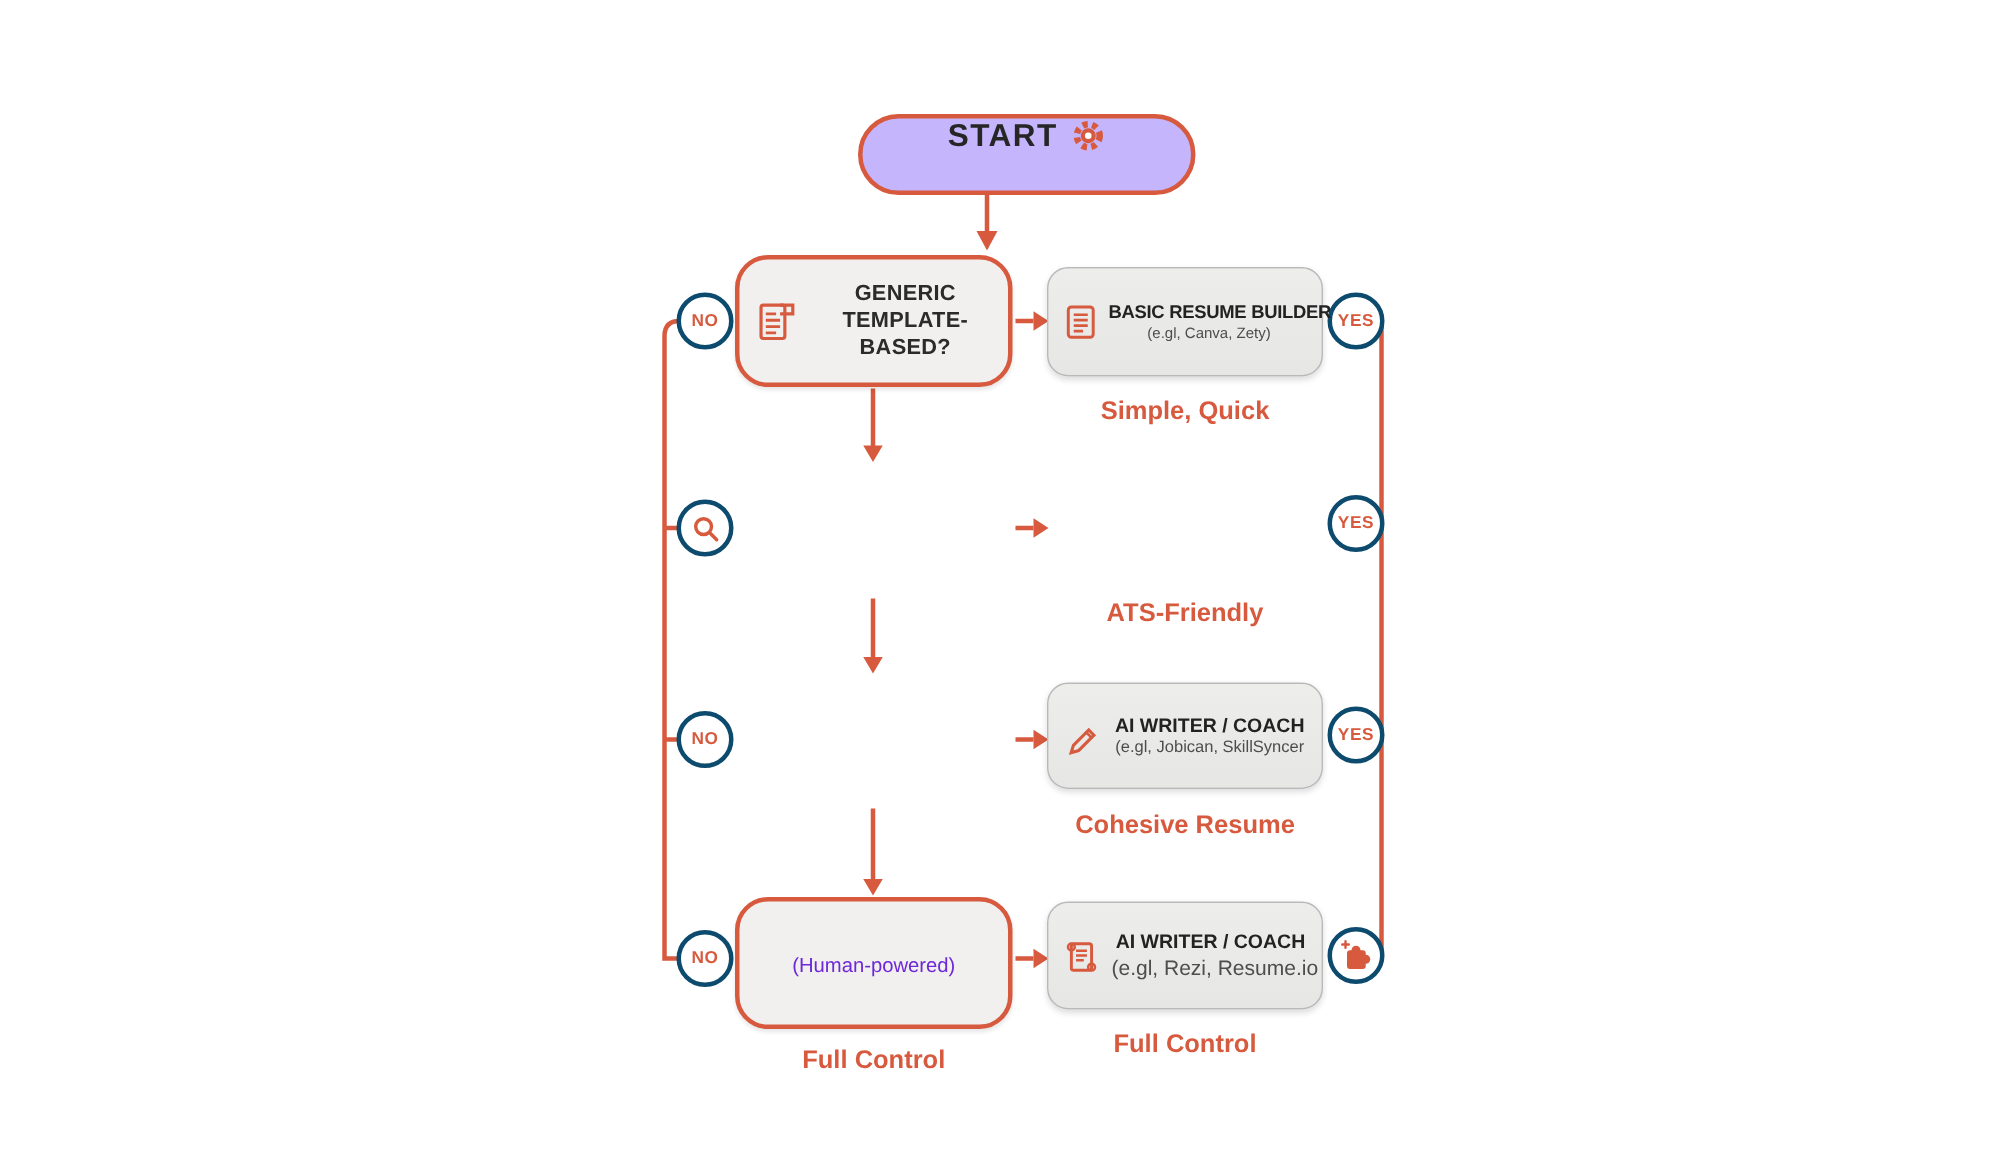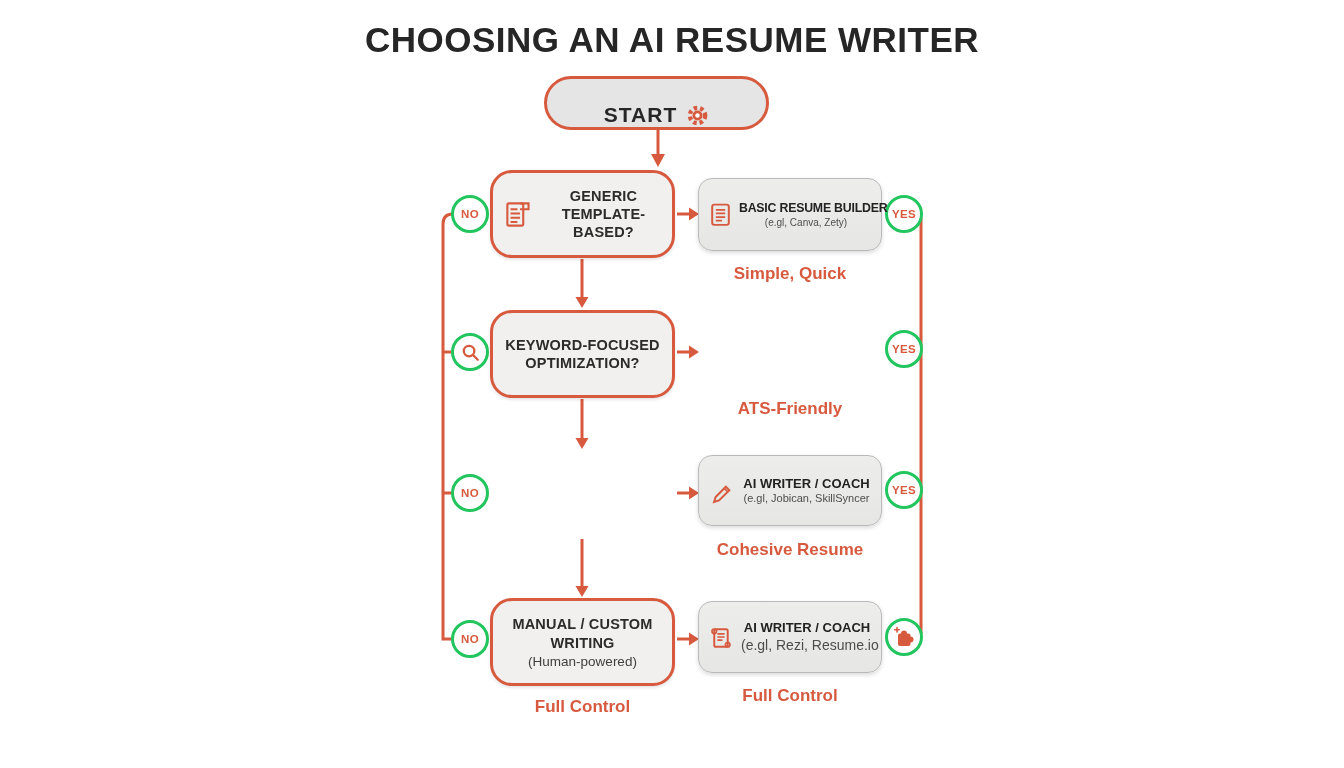--- a/index.html
+++ b/index.html
@@ -5,39 +5,39 @@
   html,body{margin:0;padding:0;background:#fff;}
   .canvas{
     position:relative;width:1344px;height:768px;background:#ffffff;overflow:hidden;
     font-family:"Liberation Sans","DejaVu Sans",sans-serif;color:#2b2b2b;
   }
   .page-title{
     position:absolute;left:0;top:20px;width:1344px;text-align:center;
     font-size:35px;font-weight:800;letter-spacing:.5px;color:#262626;margin:0;
   }
   .start-pill{
-    position:absolute;left:544px;top:76px;width:225px;height:54px;box-sizing:border-box;
-    border:3px solid #d75a3f;border-radius:30px;background:#e5e5e5;
-    display:flex;align-items:flex-end;justify-content:center;gap:9px;
+    position:absolute;left:572px;top:76px;width:225px;height:54px;box-sizing:border-box;
+    border:3px solid #d75a3f;border-radius:30px;background:#c4b5fd;
+    display:flex;align-items:flex-start;justify-content:center;gap:9px;
   }
   .start-pill .lbl{font-size:21px;font-weight:800;letter-spacing:1px;color:#262626;}
   svg.connectors{position:absolute;left:0;top:0;}
   .badge{
-    position:absolute;width:38px;height:38px;box-sizing:border-box;border:3px solid #22c55e;
+    position:absolute;width:38px;height:38px;box-sizing:border-box;border:3px solid #0c4a6e;
     border-radius:50%;background:#fff;display:flex;align-items:center;justify-content:center;
     font-size:11.5px;font-weight:800;color:#d75a3f;letter-spacing:.4px;
   }
   .dbox{
     position:absolute;left:490px;width:185px;height:88px;box-sizing:border-box;
     background:#f1f0ee;border:3px solid #d75a3f;border-radius:22px;
     display:flex;align-items:center;justify-content:center;gap:6px;padding:4px 8px;
     box-shadow:0 2px 3px rgba(0,0,0,.10);
   }
   .dtitle{font-size:14.5px;font-weight:800;line-height:1.25;text-align:center;white-space:pre-line;color:#2b2b2b;letter-spacing:.2px;}
-  .dsub{font-size:13.5px;font-weight:400;text-align:center;color:#404040;margin-top:2px;}
+  .dsub{font-size:13.5px;font-weight:400;text-align:center;color:#6d28d9;margin-top:2px;}
   .rbox{
     position:absolute;left:698px;width:184px;box-sizing:border-box;
     background:linear-gradient(#ededec,#e6e6e5);border:1.5px solid #b9b9b9;border-radius:14px;
     display:flex;align-items:center;gap:5px;padding:4px 8px;
     box-shadow:0 2px 4px rgba(0,0,0,.14);
   }
   .rtext{flex:1;text-align:center;min-width:0;}
   .rtitle{font-size:13px;font-weight:800;line-height:1.15;white-space:pre-line;color:#222;}
   .rtitle.tight{font-size:12.3px;letter-spacing:-.2px;white-space:nowrap;}
   .rsub{font-size:10px;color:#4d4d4d;white-space:nowrap;margin-top:1px;}
@@ -46,21 +46,20 @@
   .caption{
     position:absolute;text-align:center;font-size:17px;font-weight:600;color:#d75a3f;
   }
   .ic{flex:0 0 auto;display:flex;align-items:center;justify-content:center;}
 </style>
 </head>
 <body>
 
 <div class="canvas">
 
-  <h1 class="page-title">CHOOSING AN AI RESUME WRITER</h1>
 
   <svg class="connectors" width="1344" height="768" viewBox="0 0 1344 768">
     <g stroke="#d75a3f" stroke-width="3" fill="none">
       <path d="M658 130 V155"></path>
       <path d="M453 214 Q443 214 443 224 V639 H452"></path>
       <path d="M443 352 H453 M443 493 H453"></path>
       <path d="M921 217 V634"></path>
       <path d="M677 214 H689 M677 352 H689 M677 493 H689 M677 639 H689"></path>
       <path d="M582 259 V298 M582 399 V439 M582 539 V587"></path>
     </g>
@@ -132,30 +131,24 @@
       <svg width="36" height="36" viewBox="0 0 34 34" fill="none" stroke="#d75a3f" stroke-width="2">
         <rect x="6" y="7" width="15" height="21" rx="1.5"></rect>
         <path d="M18 7 h8 v5.5 h-8"></path>
         <path d="M9 12.5 h6.5 M9 16.5 h9 M9 20.5 h9 M9 24.5 h6.5" stroke-width="1.8"></path>
       </svg>
     </span>
     <div class="dtitle">GENERIC
 TEMPLATE-BASED?</div>
   </div>
 
-  <div class="dbox" style="top:310px">
-    <div class="dtitle">KEYWORD-FOCUSED
-OPTIMIZATION?</div>
-  </div>
 
 
   <div class="dbox" style="top:598px">
     <div>
-      <div class="dtitle">MANUAL / CUSTOM
-WRITING</div>
       <div class="dsub">(Human-powered)</div>
     </div>
   </div>
 
   <div class="rbox" style="top:178px;height:73px">
     <span class="ic">
       <svg width="27" height="27" viewBox="0 0 26 26" fill="none" stroke="#d75a3f" stroke-width="1.9">
         <rect x="5" y="3.5" width="16" height="19.5" rx="2"></rect>
         <path d="M8.5 8.5 h9 M8.5 12 h9 M8.5 15.5 h9 M8.5 19 h6" stroke-width="1.7"></path>
       </svg>

